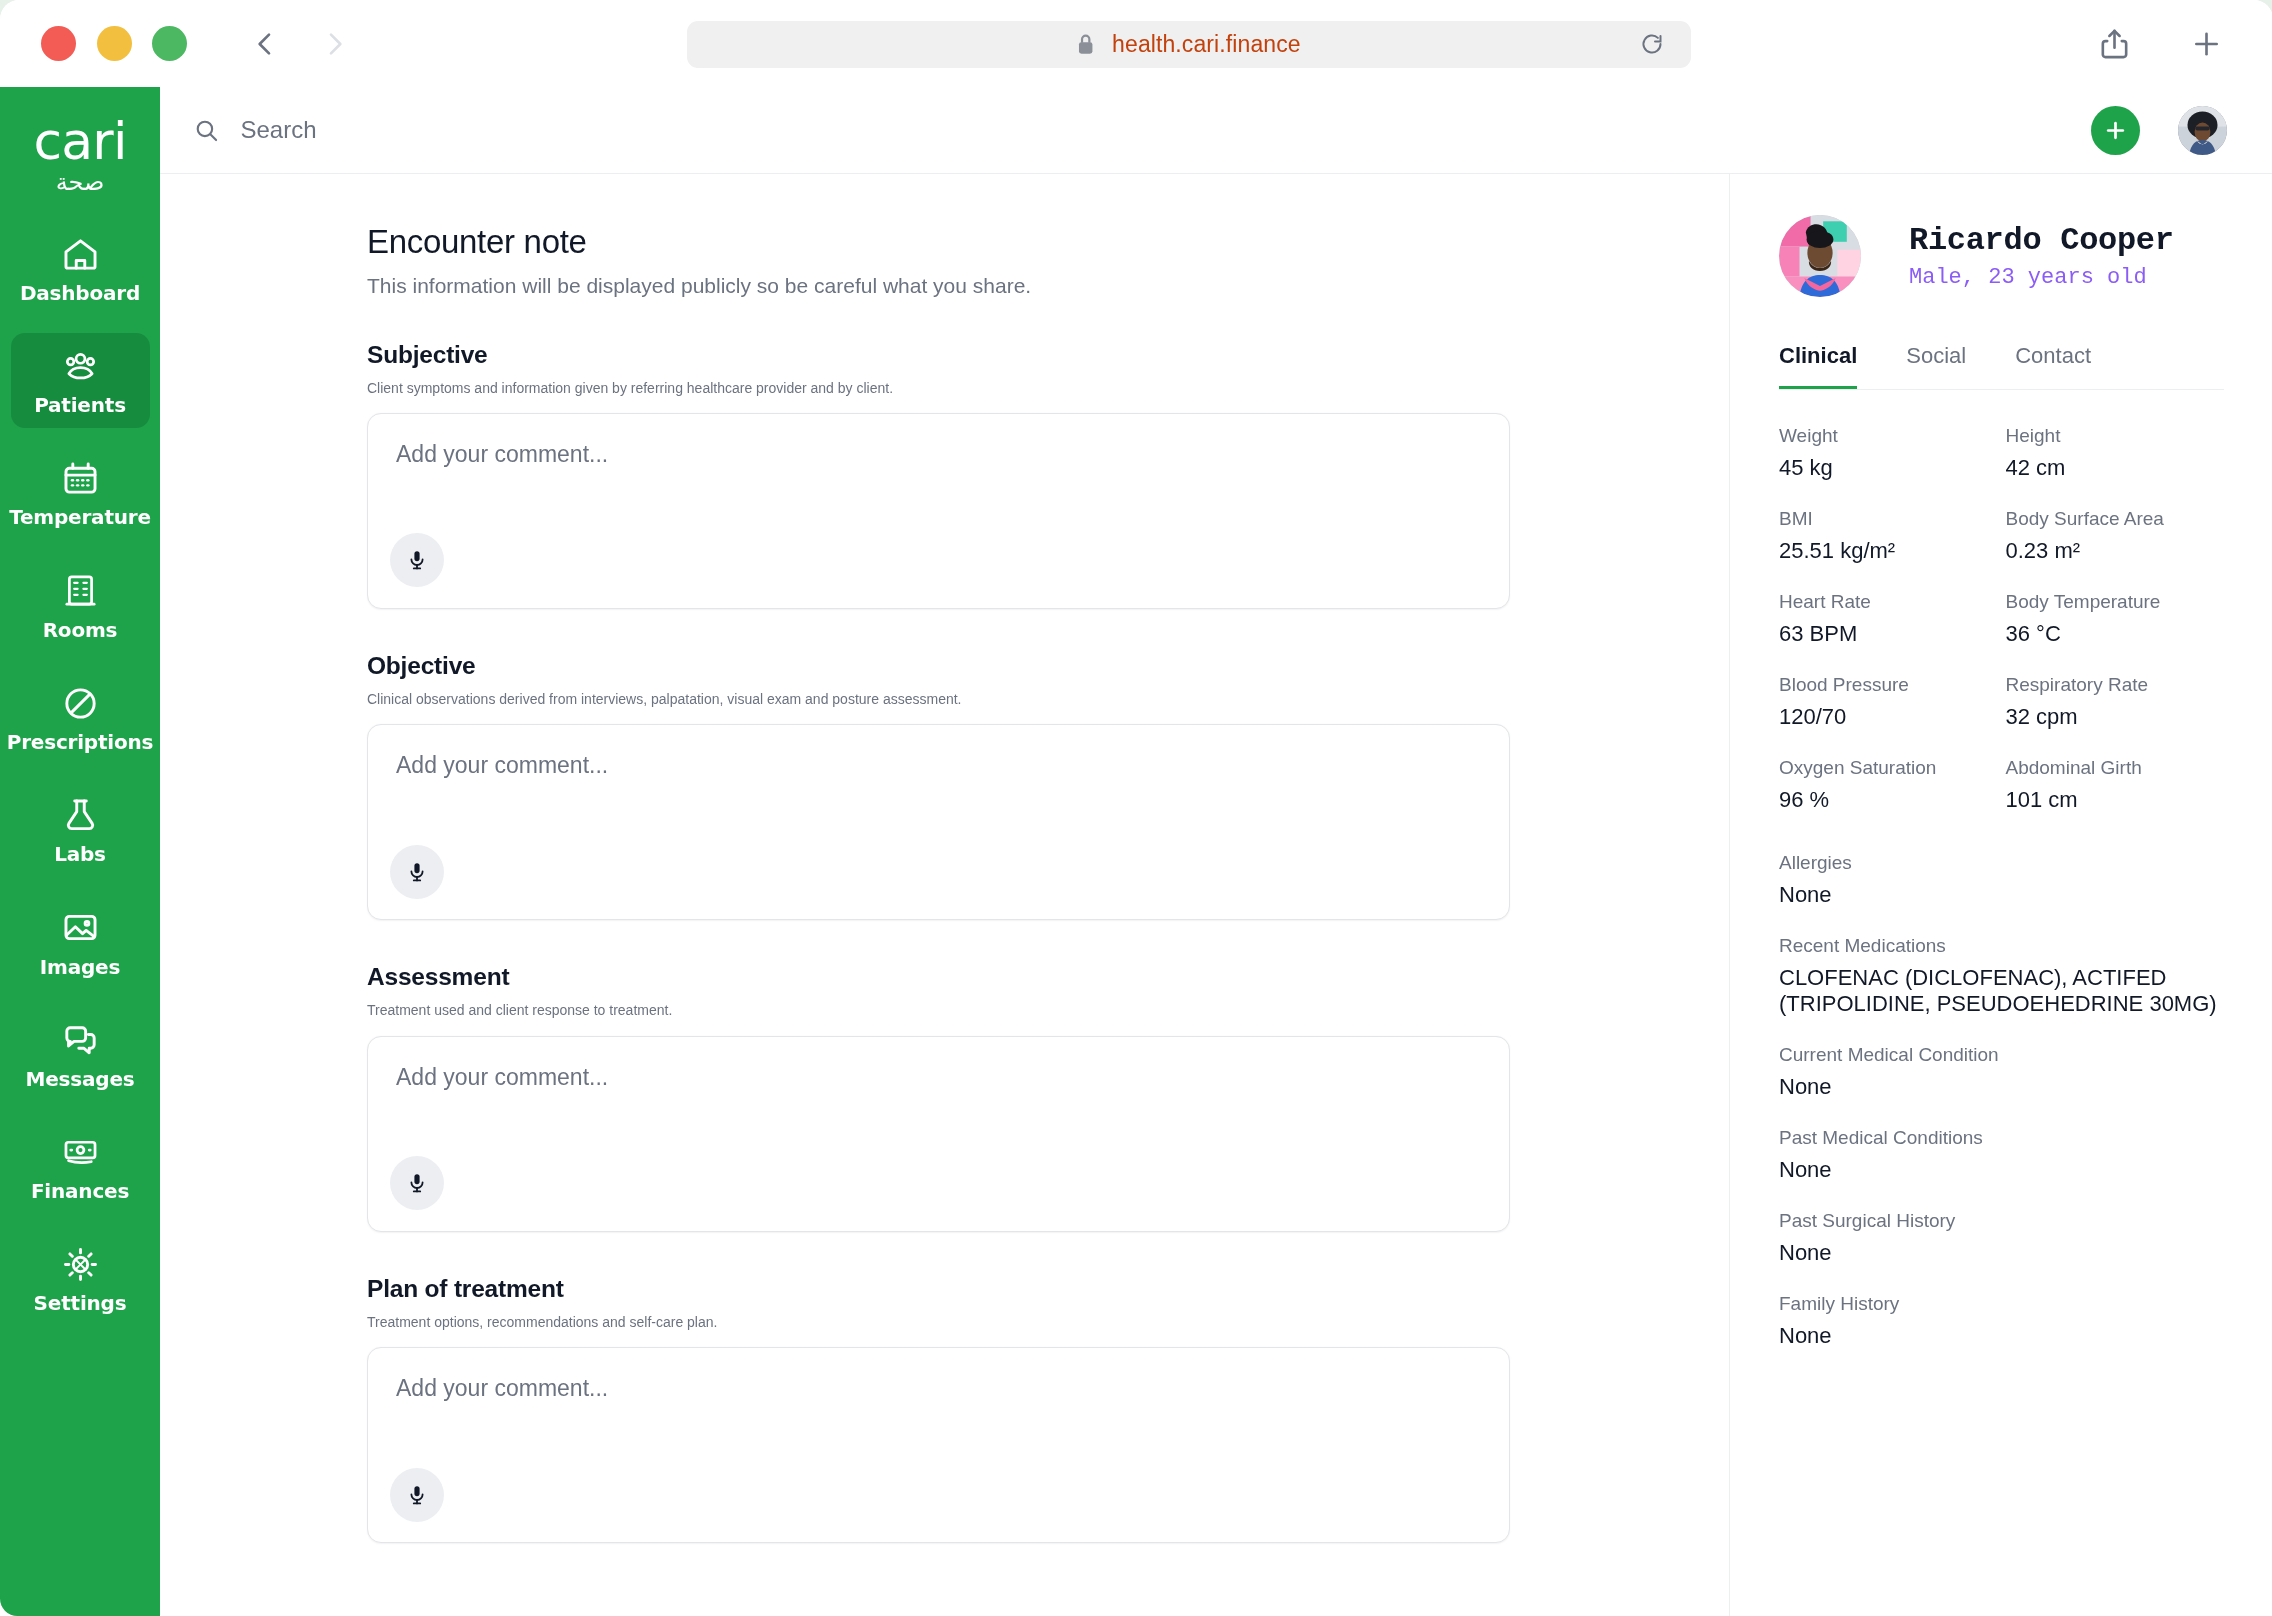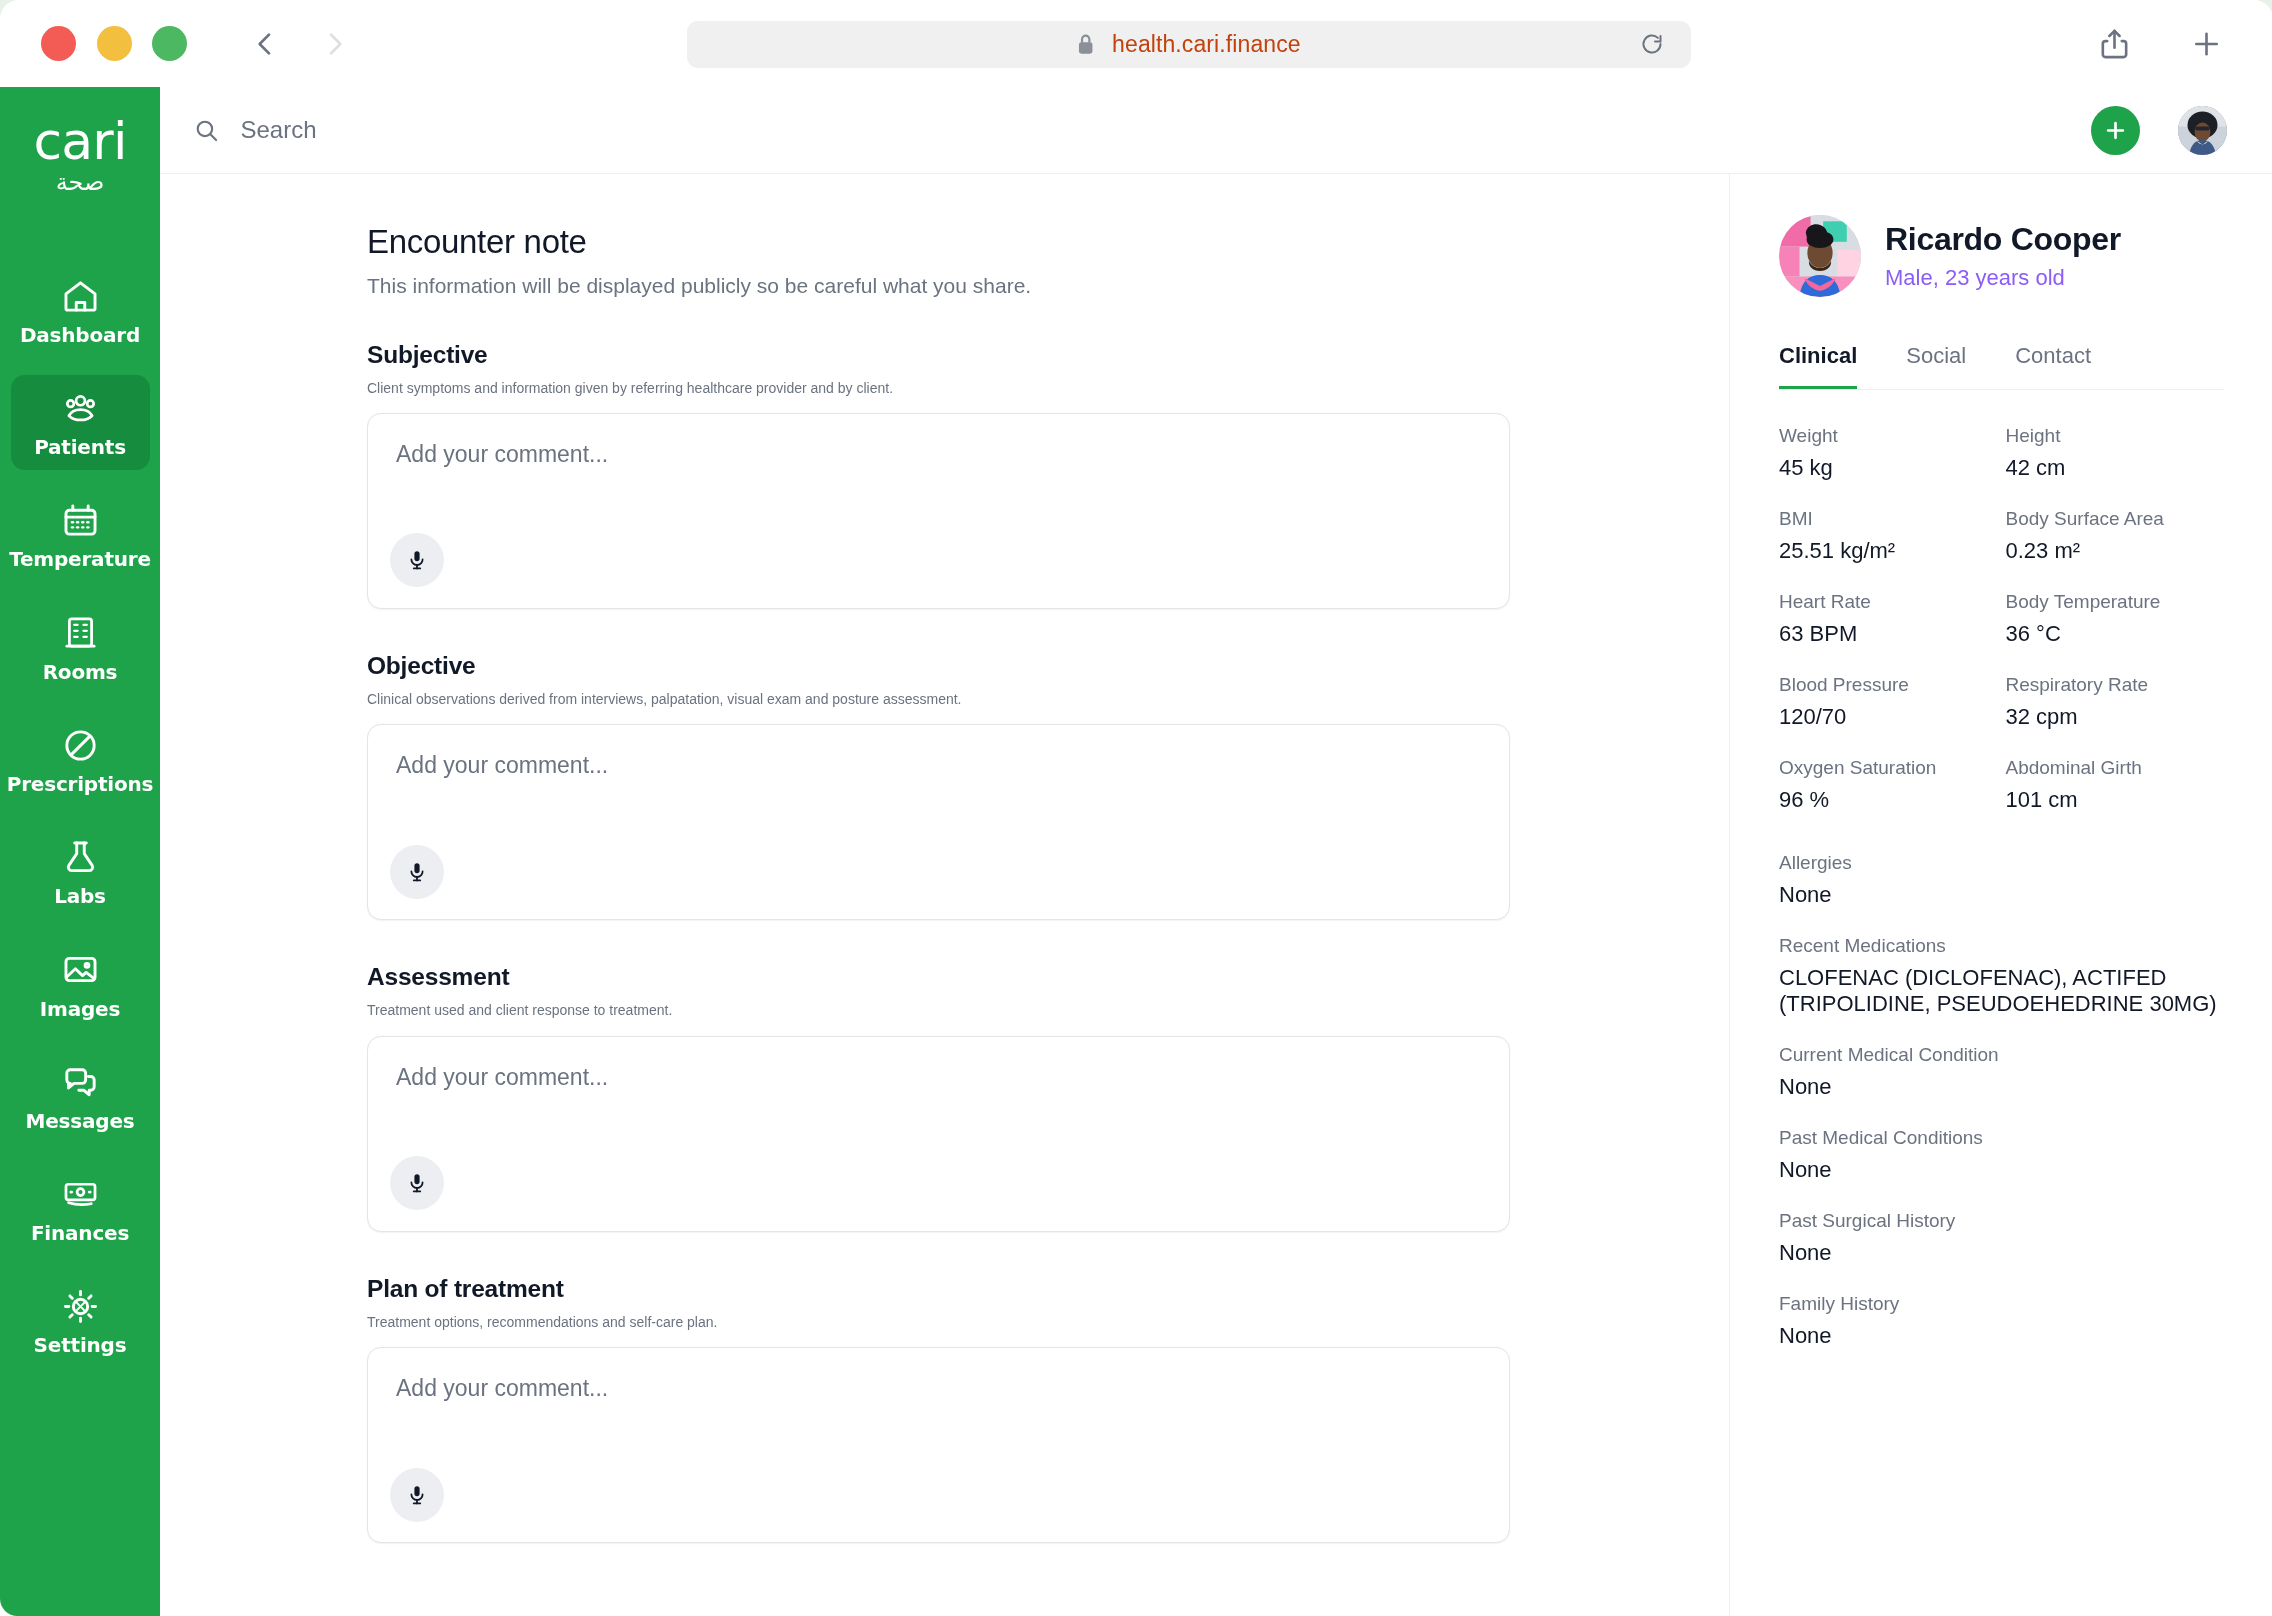--- a/index.html
+++ b/index.html
@@ -81,21 +81,21 @@
     width: 160px;
     background: #1ea34a;
     flex: 0 0 160px;
     border-radius: 0 0 0 17.4px;
     padding-top: 28px;
     display: flex;
     flex-direction: column;
     align-items: center;
     position: relative;
   }
-  .brand { text-align: center; margin-bottom: 68px; }
+  .brand { text-align: center; margin-bottom: 26px; }
   .brand-wordmark {
     font-size: 52px;
     color: #ffffff;
     font-weight: 400;
     letter-spacing: -0.8px;
     line-height: 1;
     font-family: "DejaVu Sans", sans-serif;
   }
   .brand-sub {
     font-size: 24px;
@@ -219,21 +219,21 @@
     cursor: pointer;
   }
 
   
   .patient-panel {
     width: 544px;
     flex: 0 0 544px;
     border-left: 0.8px solid #eceef0;
     padding: 41px 49px 0 49px;
   }
-  .patient-head { display: flex; align-items: center; gap: 24px; }
+  .patient-head { display: flex; align-items: center; gap: 48px; font-family: Liberation Mono, monospace; }
   .patient-avatar {
     width: 82px; height: 82px; border-radius: 50%;
     overflow: hidden; flex: 0 0 82px;
     background: #c6cbd2;
     position: relative;
   }
   .patient-name {
     font-size: 32px; font-weight: 700; color: #111827;
     letter-spacing: -0.3px;
   }

